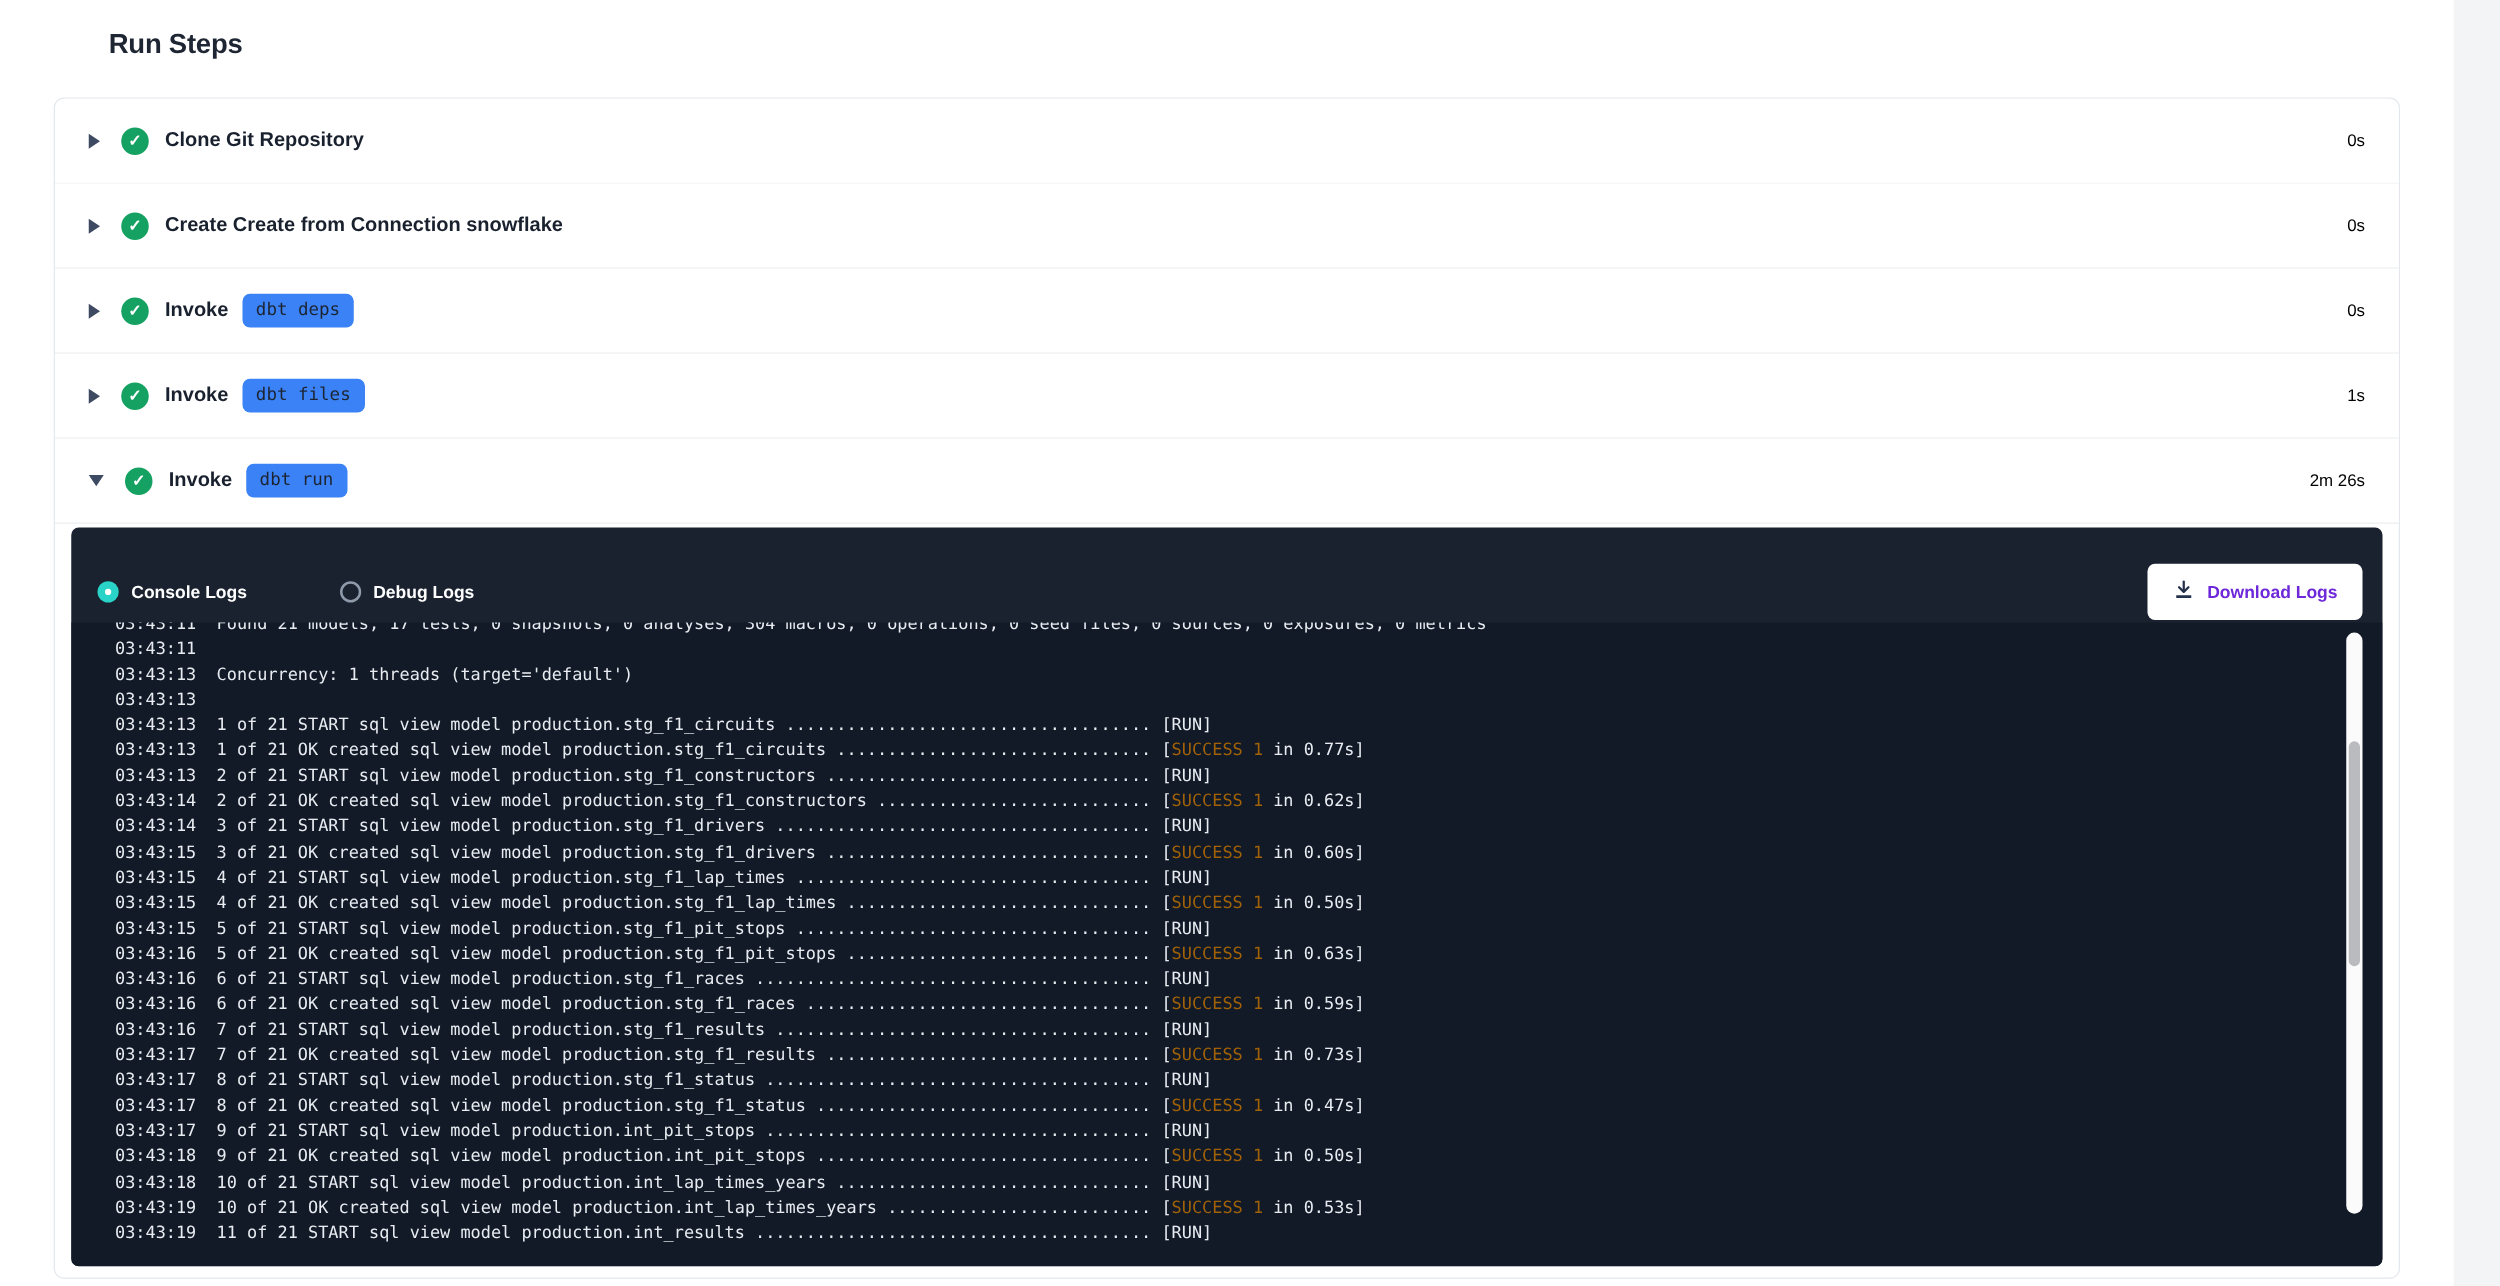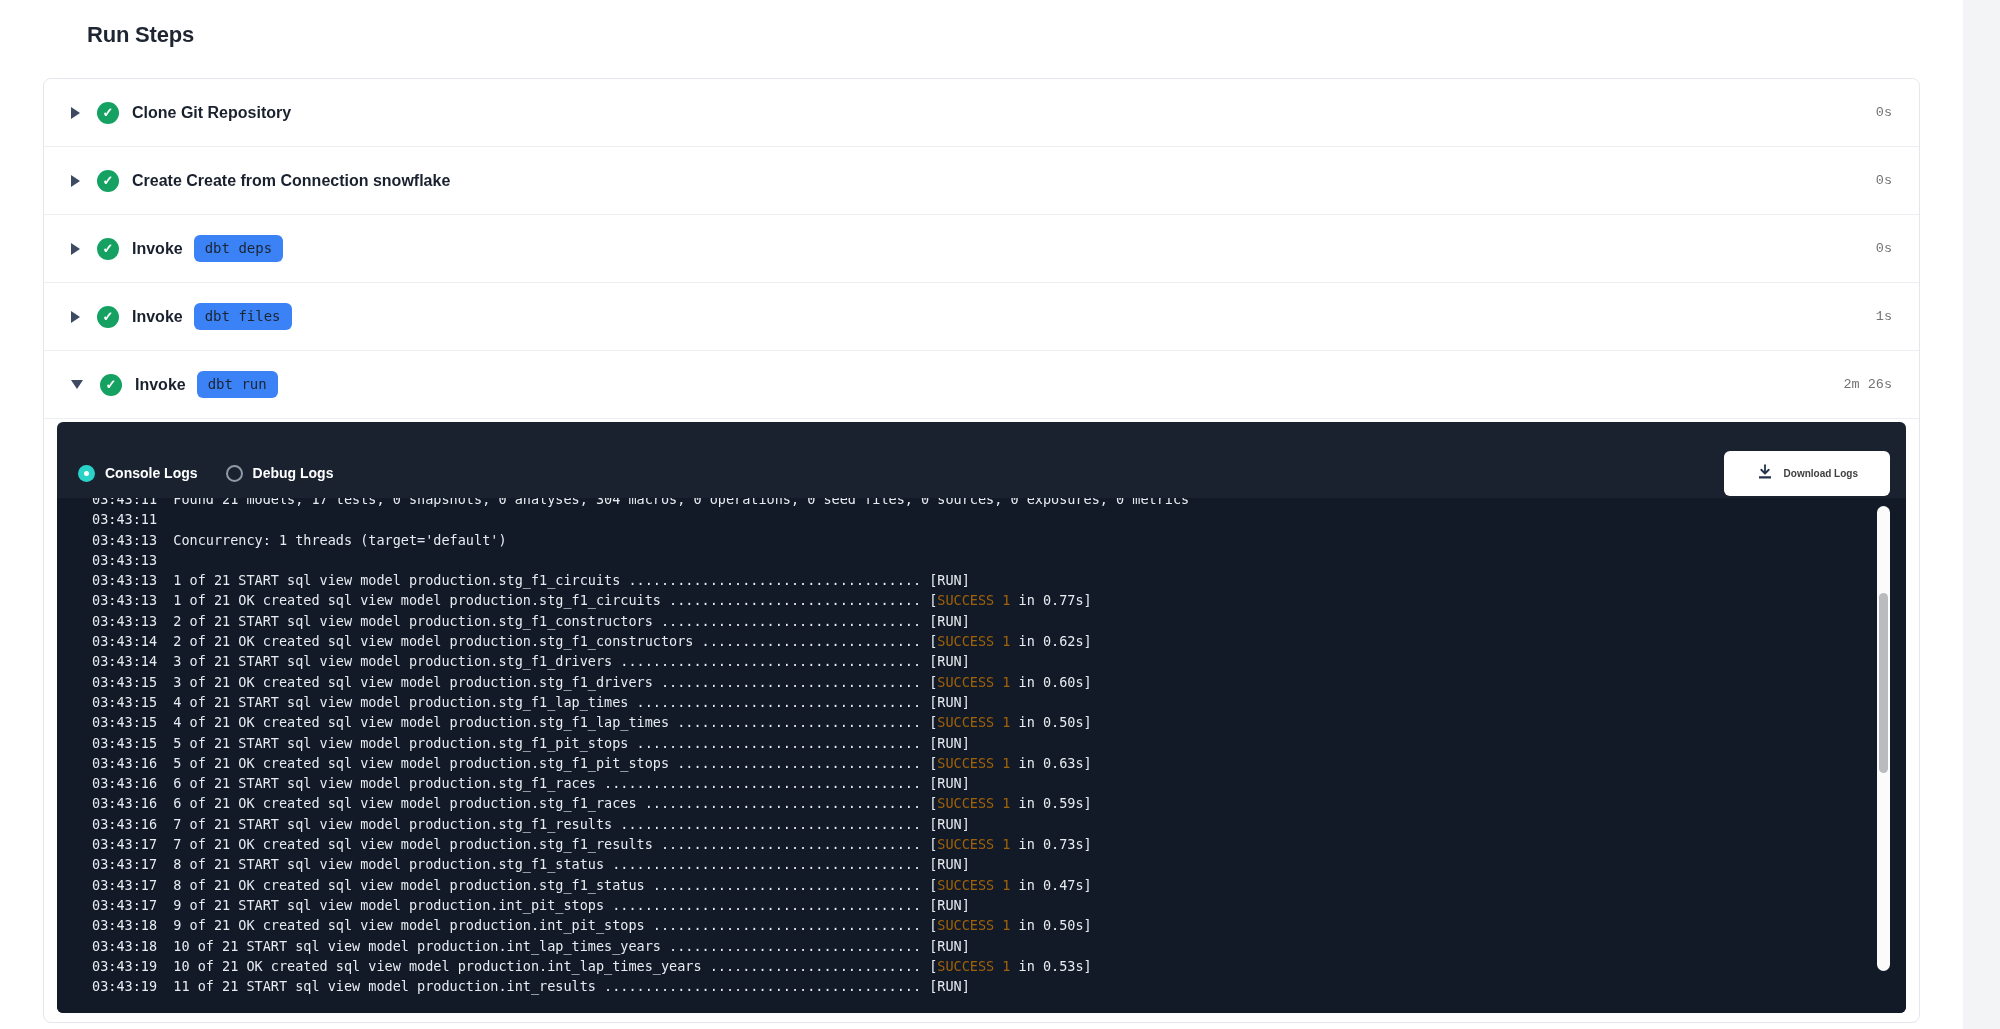--- a/index.html
+++ b/index.html
@@ -29,42 +29,42 @@
   .check {
     width:22px; height:22px; border-radius:50%; background:#15a162; color:#fff;
     display:flex; align-items:center; justify-content:center;
     font-size:13px; font-weight:700; margin-left:17px; flex:0 0 auto;
   }
   .step-label { margin-left:13px; font-size:16px; font-weight:700; color:#1a212e; }
   .code-badge {
     margin-left:11px; font-family:"DejaVu Sans Mono", monospace; font-size:14px;
     background:#3b82f6; color:#1c2430; border-radius:6px; padding:5px 11px 6px;
   }
-  .duration { margin-left:auto; color:#737373; font-size:13.5px;font-family:Liberation Mono, monospace; }
+  .duration { margin-left:auto; color:#000000; font-size:13.5px; }
 
   .console {
     position:absolute; left:13px; top:343px; width:1849px; height:591px;
     background:#1a2230; border-radius:6px; overflow:hidden;
   }
   .console-header {
-    height:76px; display:flex; align-items:center; padding:26px 16px 0 21px;
+    height:76px; display:flex; align-items:center; padding:26px 16px 0 21px;gap:46px;
   }
   .radio-opt { display:flex; align-items:center; margin-right:28px; cursor:pointer; }
   .radio { width:17px; height:17px; border-radius:50%; position:relative; flex:0 0 auto; }
   .radio.selected { background:#29d3c7; }
   .radio.selected::after {
     content:""; position:absolute; left:6px; top:6px; width:5px; height:5px;
     border-radius:50%; background:#ffffff;
   }
   .radio.unselected { width:17px; height:17px; border:2px solid #8e99a9; background:transparent; }
   .radio-label { color:#ffffff; font-size:14px; font-weight:700; margin-left:10px; }
   .download-btn {
     margin-left:auto; height:45px; background:#ffffff; border:none; border-radius:6px;
-    display:flex; align-items:center; gap:10px; padding:0 32px; cursor:pointer;
-    color:#404040; font-size:10px; font-weight:600; font-family:"Liberation Sans", sans-serif;
+    display:flex; align-items:center; gap:10px; padding:0 20px; cursor:pointer;
+    color:#6d28d9; font-size:14px; font-weight:600; font-family:"Liberation Sans", sans-serif;
   }
   .log-area {
     position:absolute; left:0; right:0; top:76px; bottom:0;
     background:#121a28; overflow:hidden; padding-left:35px;
   }
   .log-content {
     margin-top:-9px;
     font-family:"DejaVu Sans Mono", monospace; font-size:13.5px; line-height:20.3px;
     color:#e8ecf1; white-space:pre;
   }

